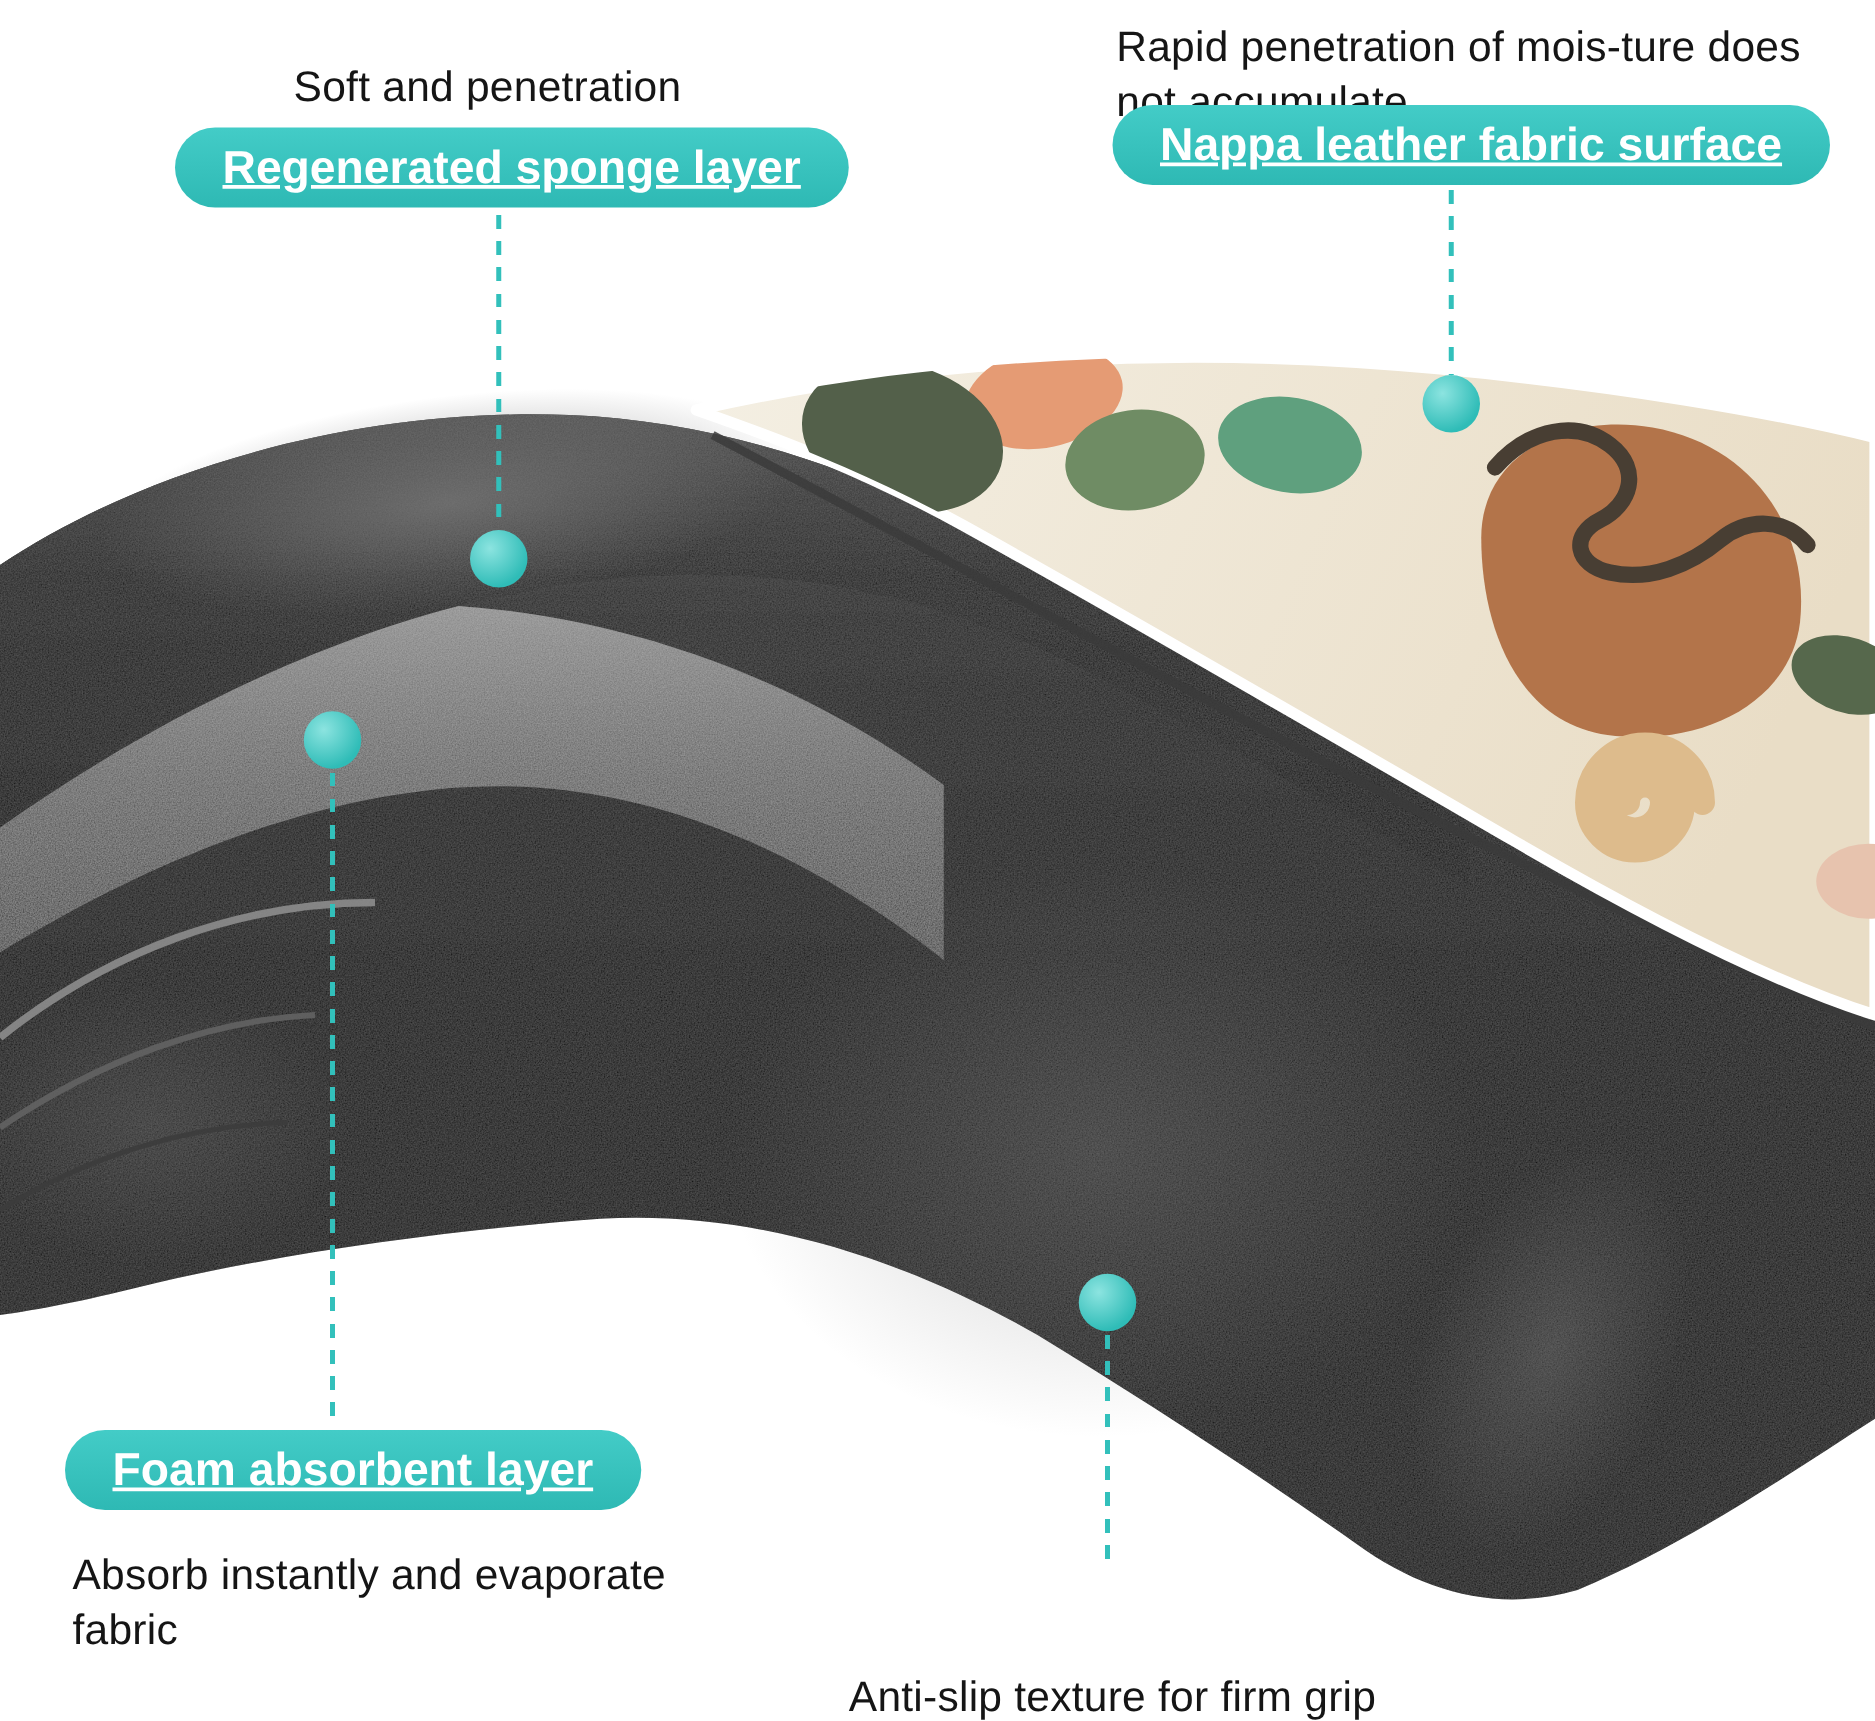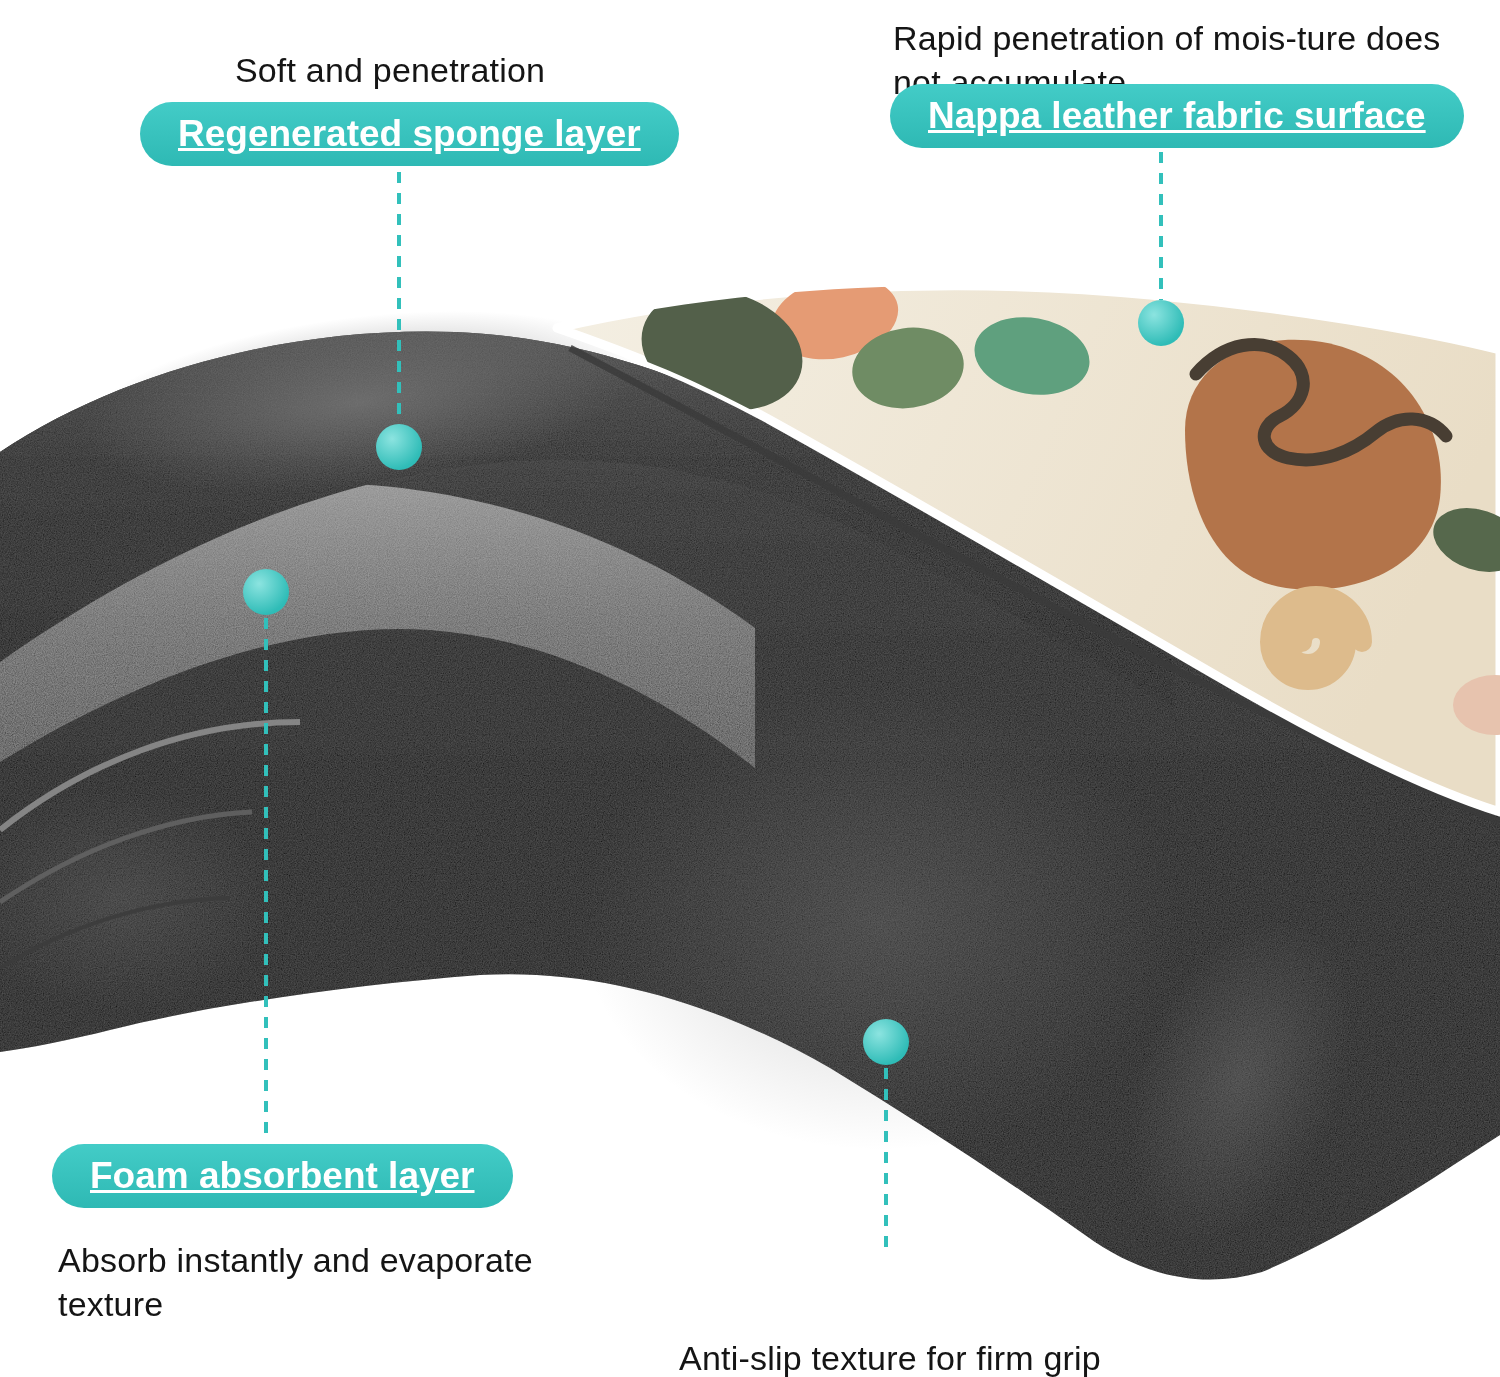--- a/index.html
+++ b/index.html
@@ -144,19 +144,19 @@
   <div class="dot" style="left:399px; top:447px;"></div>
 
   <div class="note" style="left:893px; top:0px; width:590px;margin-top:16px;">Rapid penetration of mois-ture does not accumulate</div>
   <div class="pill" style="left:890px; top:84px;">Nappa leather fabric surface</div>
   <div class="connector" style="left:1161px; top:152px; height:148px;"></div>
   <div class="dot" style="left:1161px; top:323px;"></div>
 
   <div class="dot" style="left:266px; top:592px;"></div>
   <div class="connector" style="left:266px; top:618px; height:522px;"></div>
   <div class="pill" style="left:52px; top:1144px;text-align:center;">Foam absorbent layer</div>
-  <div class="note" style="left:58px; top:1238px; width:480px;">Absorb instantly and evaporate texture</div>
+  <div class="note" style="left:58px; top:1238px; width:480px;">Absorb instantly and evaporate fabric</div>
 
   <div class="dot" style="left:886px; top:1042px;"></div>
   <div class="connector" style="left:886px; top:1068px; height:180px;"></div>
   <div class="note" style="left:650px; top:1336px; width:480px; text-align:center;">Anti-slip texture for firm grip</div>
 
 </div>
 
 </body></html>

